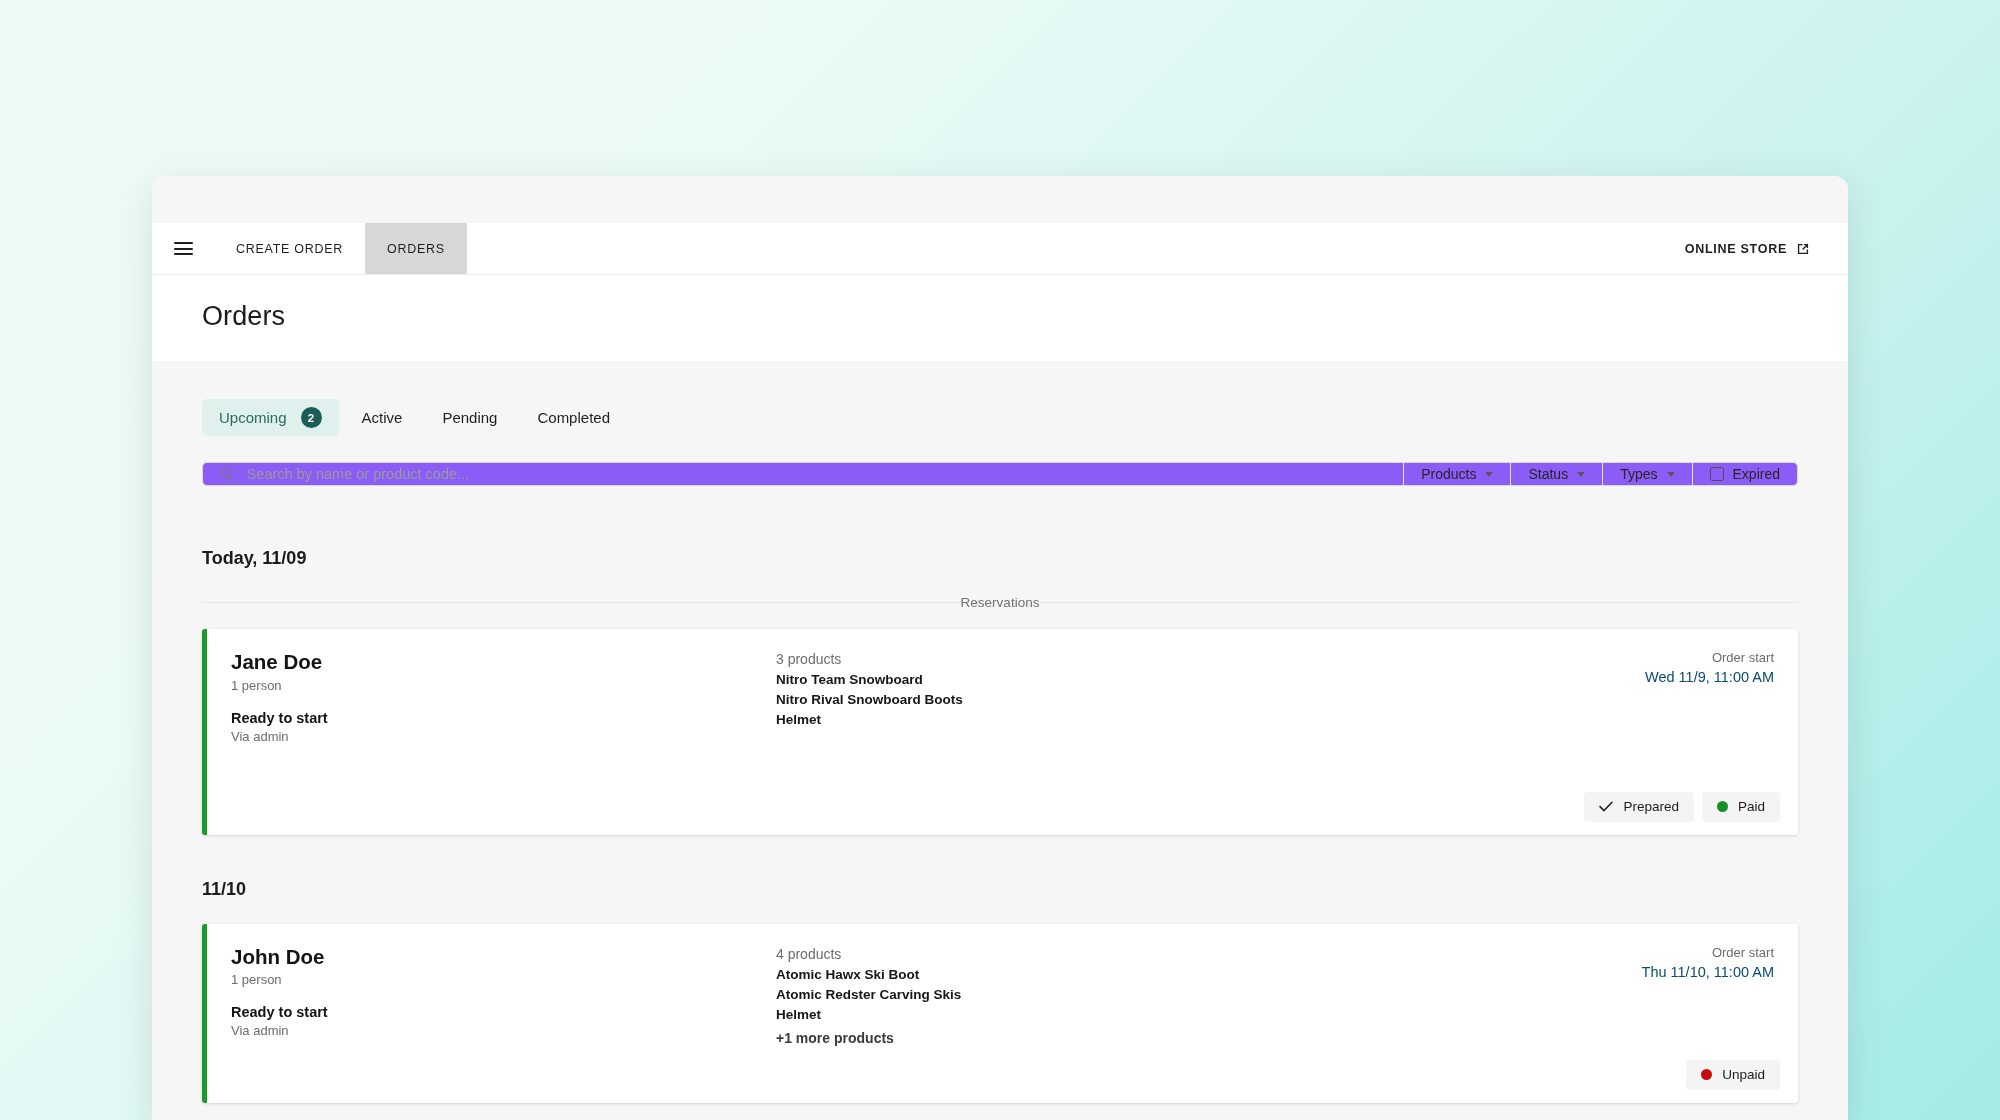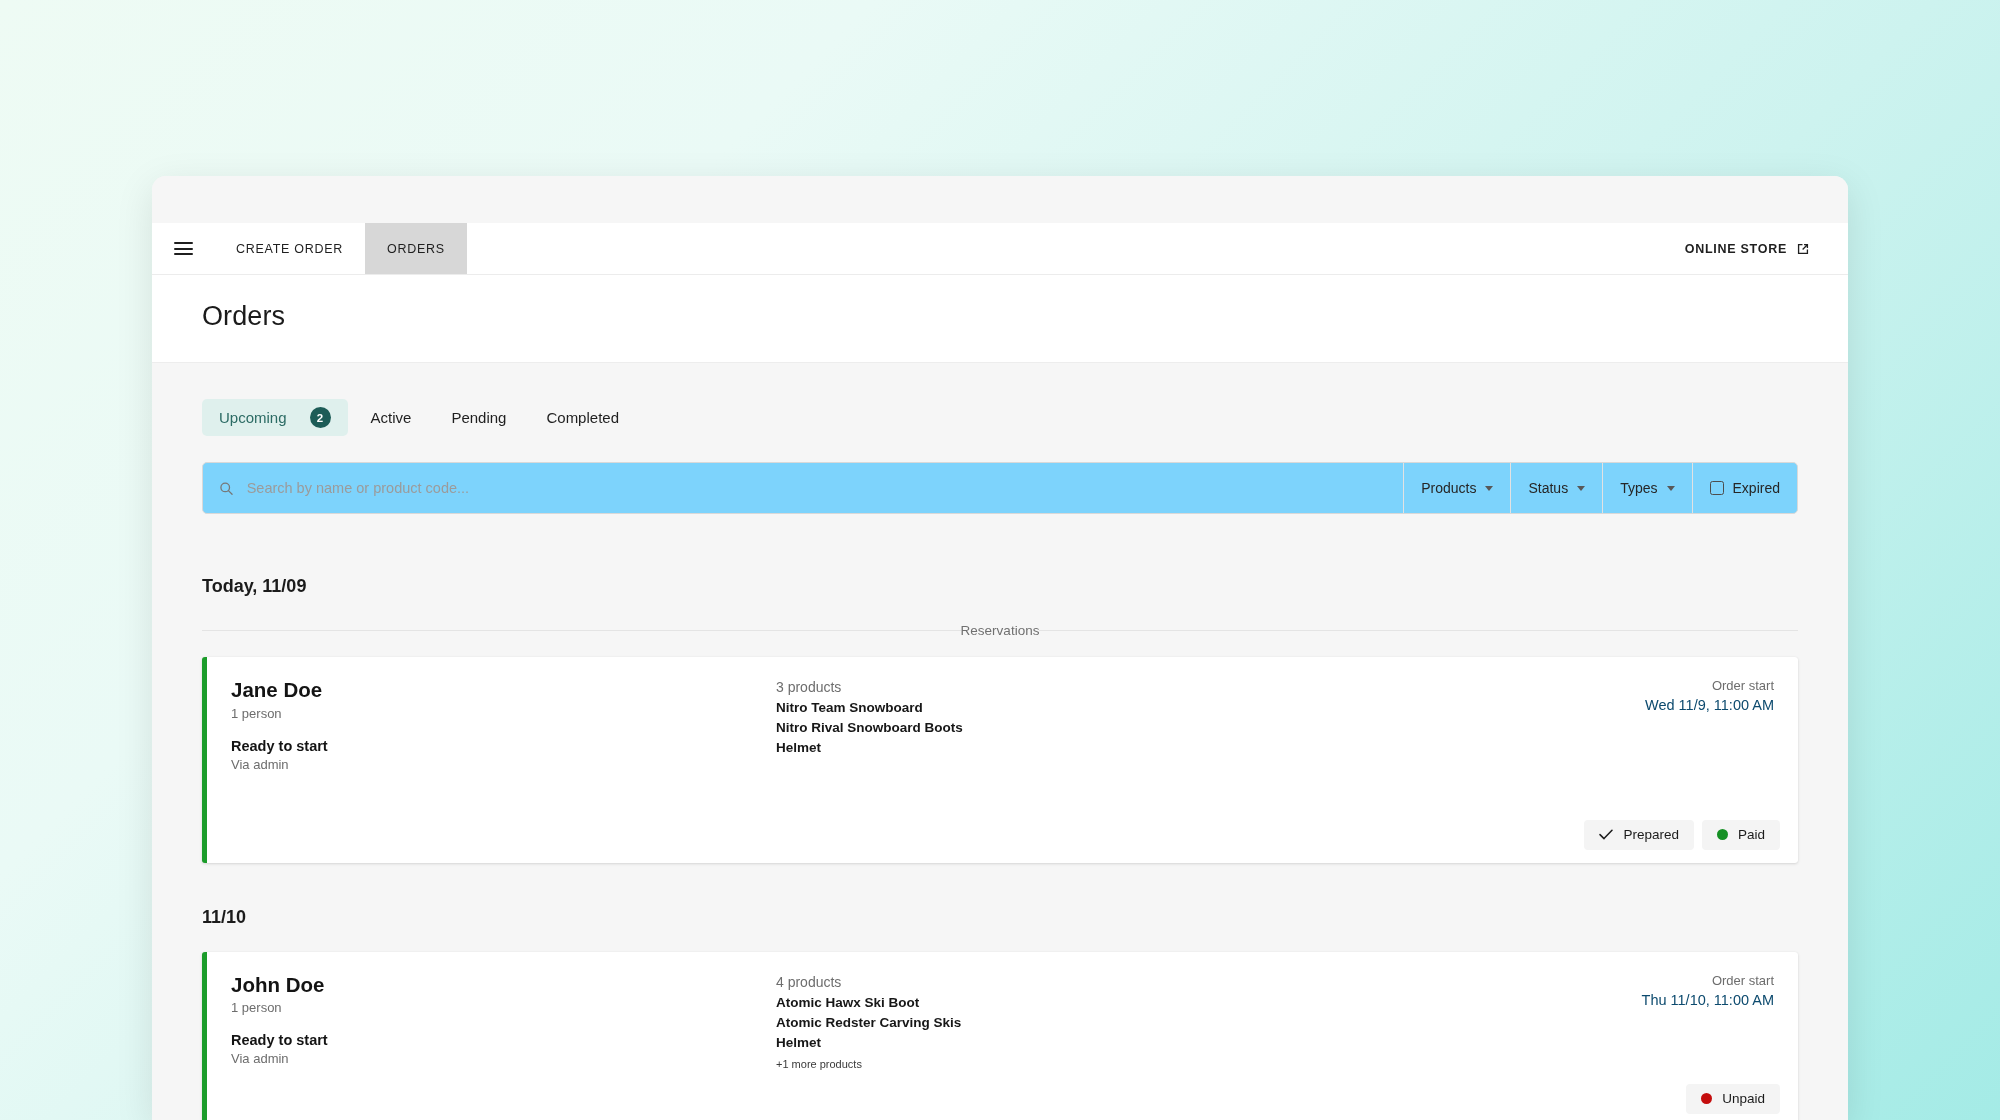--- a/index.html
+++ b/index.html
@@ -69,42 +69,42 @@
   .page-title { font-size: 27px; font-weight: 400; color: #1b1b1b; letter-spacing: 0.1px; }
 
   
   .content { padding: 0 50px; }
 
   .tabs {
     display: flex; align-items: center; gap: 6px;
     padding: 36px 0 0 0;
   }
   .tab {
-    display: flex; align-items: center; gap: 23px;
+    display: flex; align-items: center; gap: 14px;
     height: 37px; padding: 0 17px;
     border-radius: 5px;
     font-size: 15px; color: #1f1f1f;
     cursor: pointer;
   }
   .tab.active { background: #dff0ed; color: #2c6b64; }
   .tab-badge {
     min-width: 21px; height: 21px; padding: 0 6px;
     border-radius: 11px;
     background: #1d5c57; color: #ffffff;
     font-size: 11.5px; font-weight: 700;
     display: flex; align-items: center; justify-content: center;
   }
 
   .searchbar {
     margin-top: 26px;
-    height: 52px;
+    height: 24px;
     display: flex; align-items: stretch;
     border: 1px solid #d9d9d9;
     border-radius: 5px;
-    background: #7dd3fc;
+    background: #8b5cf6;
     overflow: hidden;
   }
   .search-field {
     flex: 1;
     display: flex; align-items: center; gap: 13px;
     padding: 0 16px;
   }
   .search-icon { width: 15px; height: 15px; display: block; }
   .search-input {
     border: 0; outline: 0; width: 100%;
@@ -163,21 +163,21 @@
   .col-mid { flex: 1; padding-top: 2px; }
   .col-right { width: 300px; text-align: right; padding-top: 1px; }
 
   .cust-name { font-size: 20.5px; font-weight: 700; color: #141414; line-height: 1.25; }
   .cust-sub { font-size: 13px; color: #6d6d6d; margin-top: 3px; }
   .state { font-size: 14.5px; font-weight: 700; color: #141414; margin-top: 17px; }
   .state-sub { font-size: 13px; color: #6d6d6d; margin-top: 3px; }
 
   .prod-count { font-size: 14px; color: #6d6d6d; }
   .prod-item { font-size: 13.5px; font-weight: 700; color: #171717; margin-top: 5px; }
-  .prod-more { font-size: 11px; font-weight: 400; color: #3a3a3a; margin-top: 8px; }
+  .prod-more { font-size: 14px; font-weight: 700; color: #3a3a3a; margin-top: 8px; }
 
   .start-label { font-size: 13px; color: #6d6d6d; }
   .start-value { font-size: 14.5px; color: #0c4a6e; margin-top: 4px; }
 
   .card-actions {
     display: flex; justify-content: flex-end; align-items: center; gap: 8px;
     padding: 14px 18px 13px 18px;
   }
   .chip {
     display: flex; align-items: center; gap: 10px;

